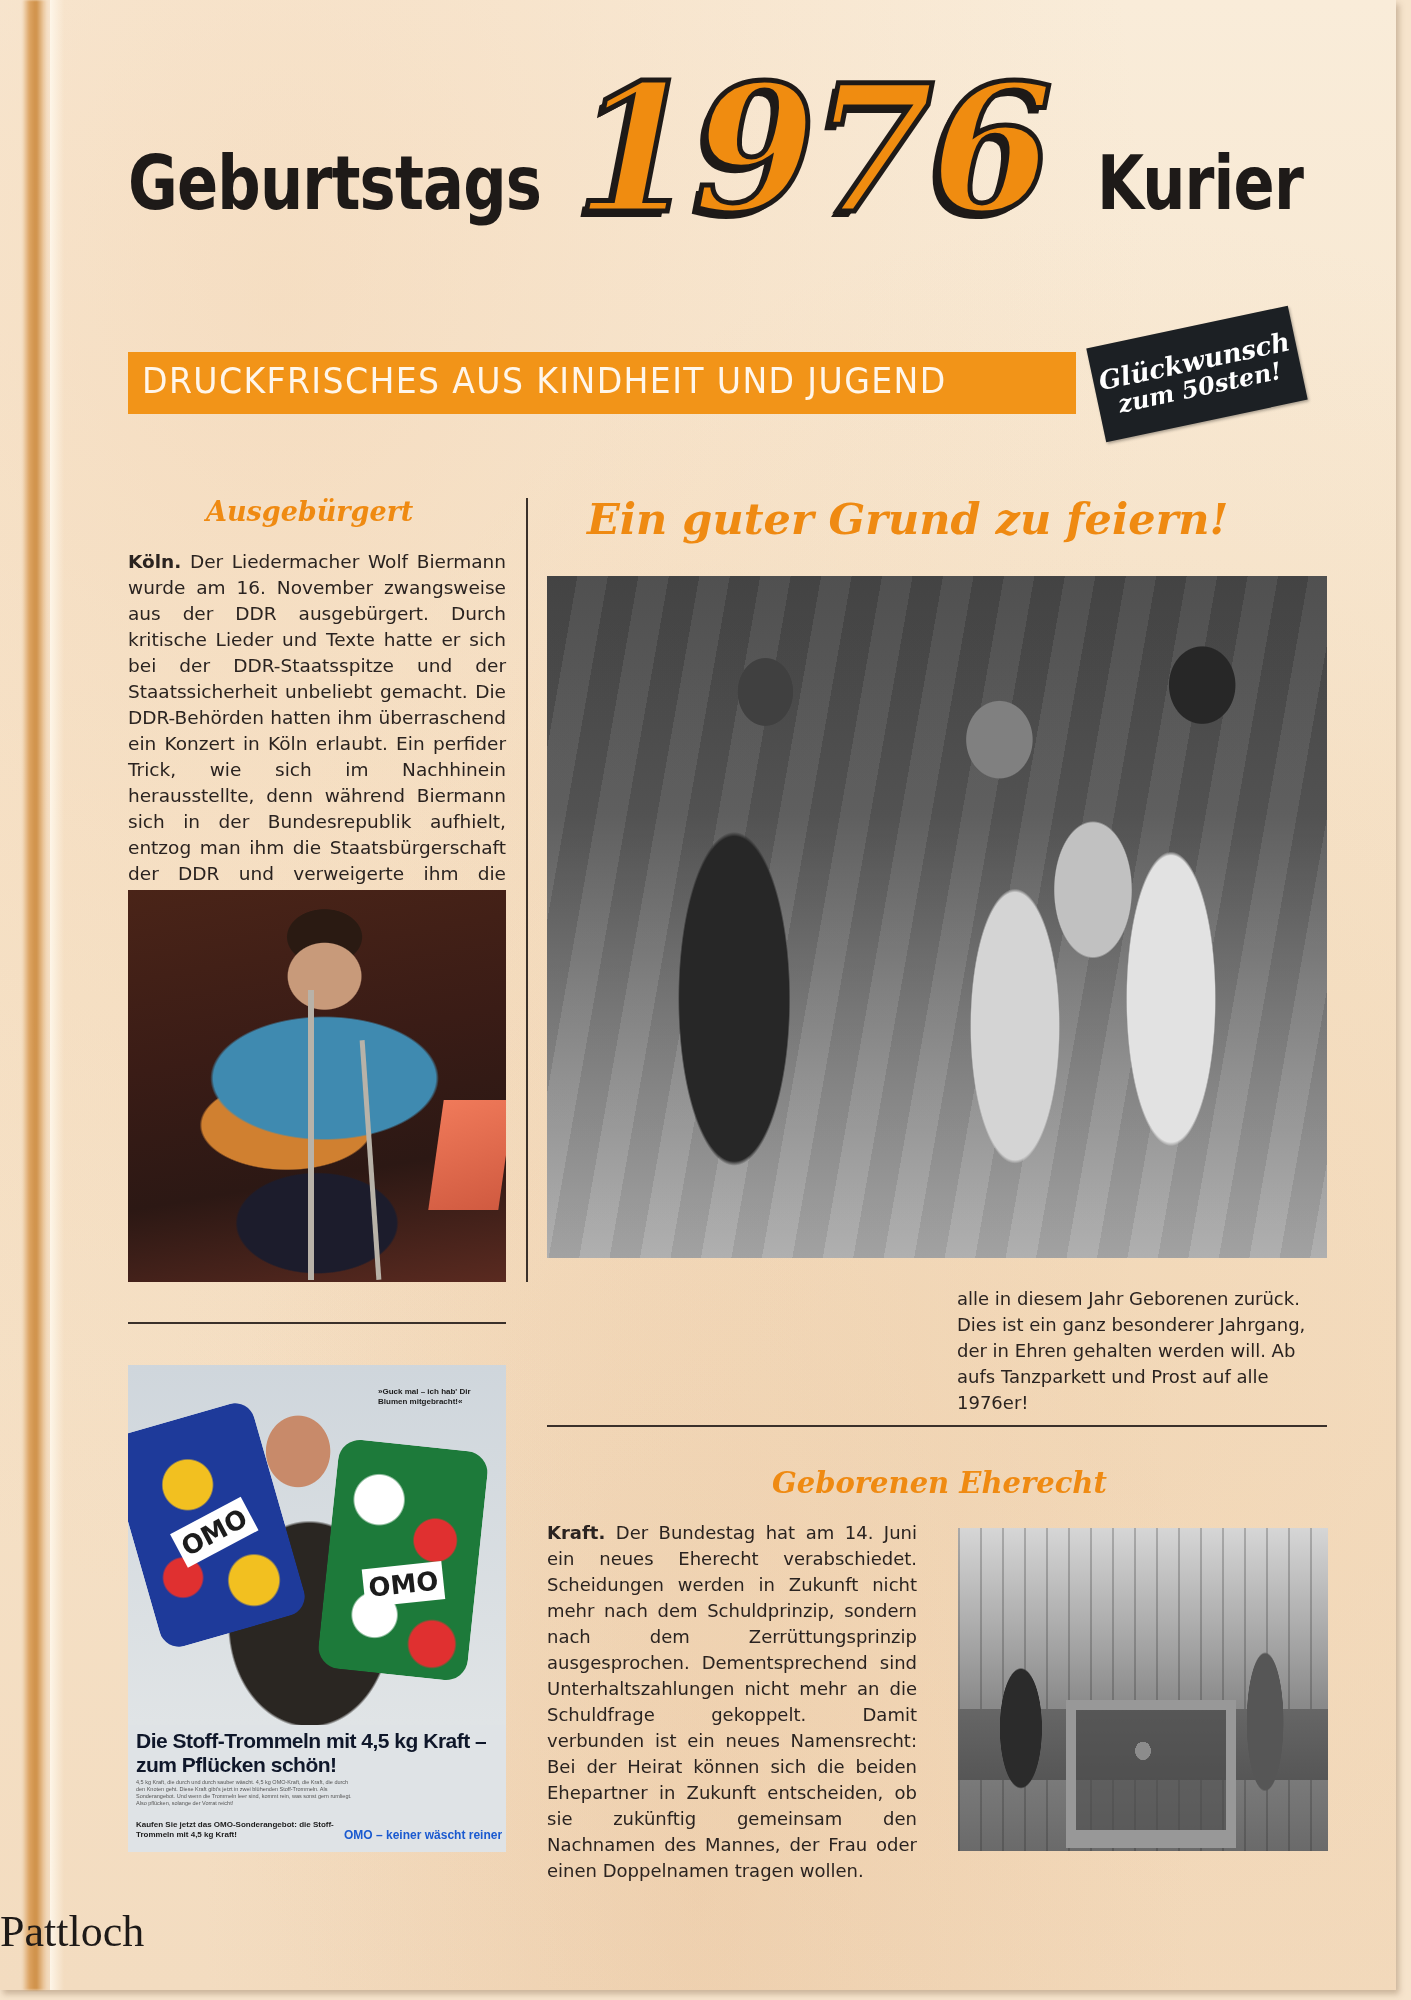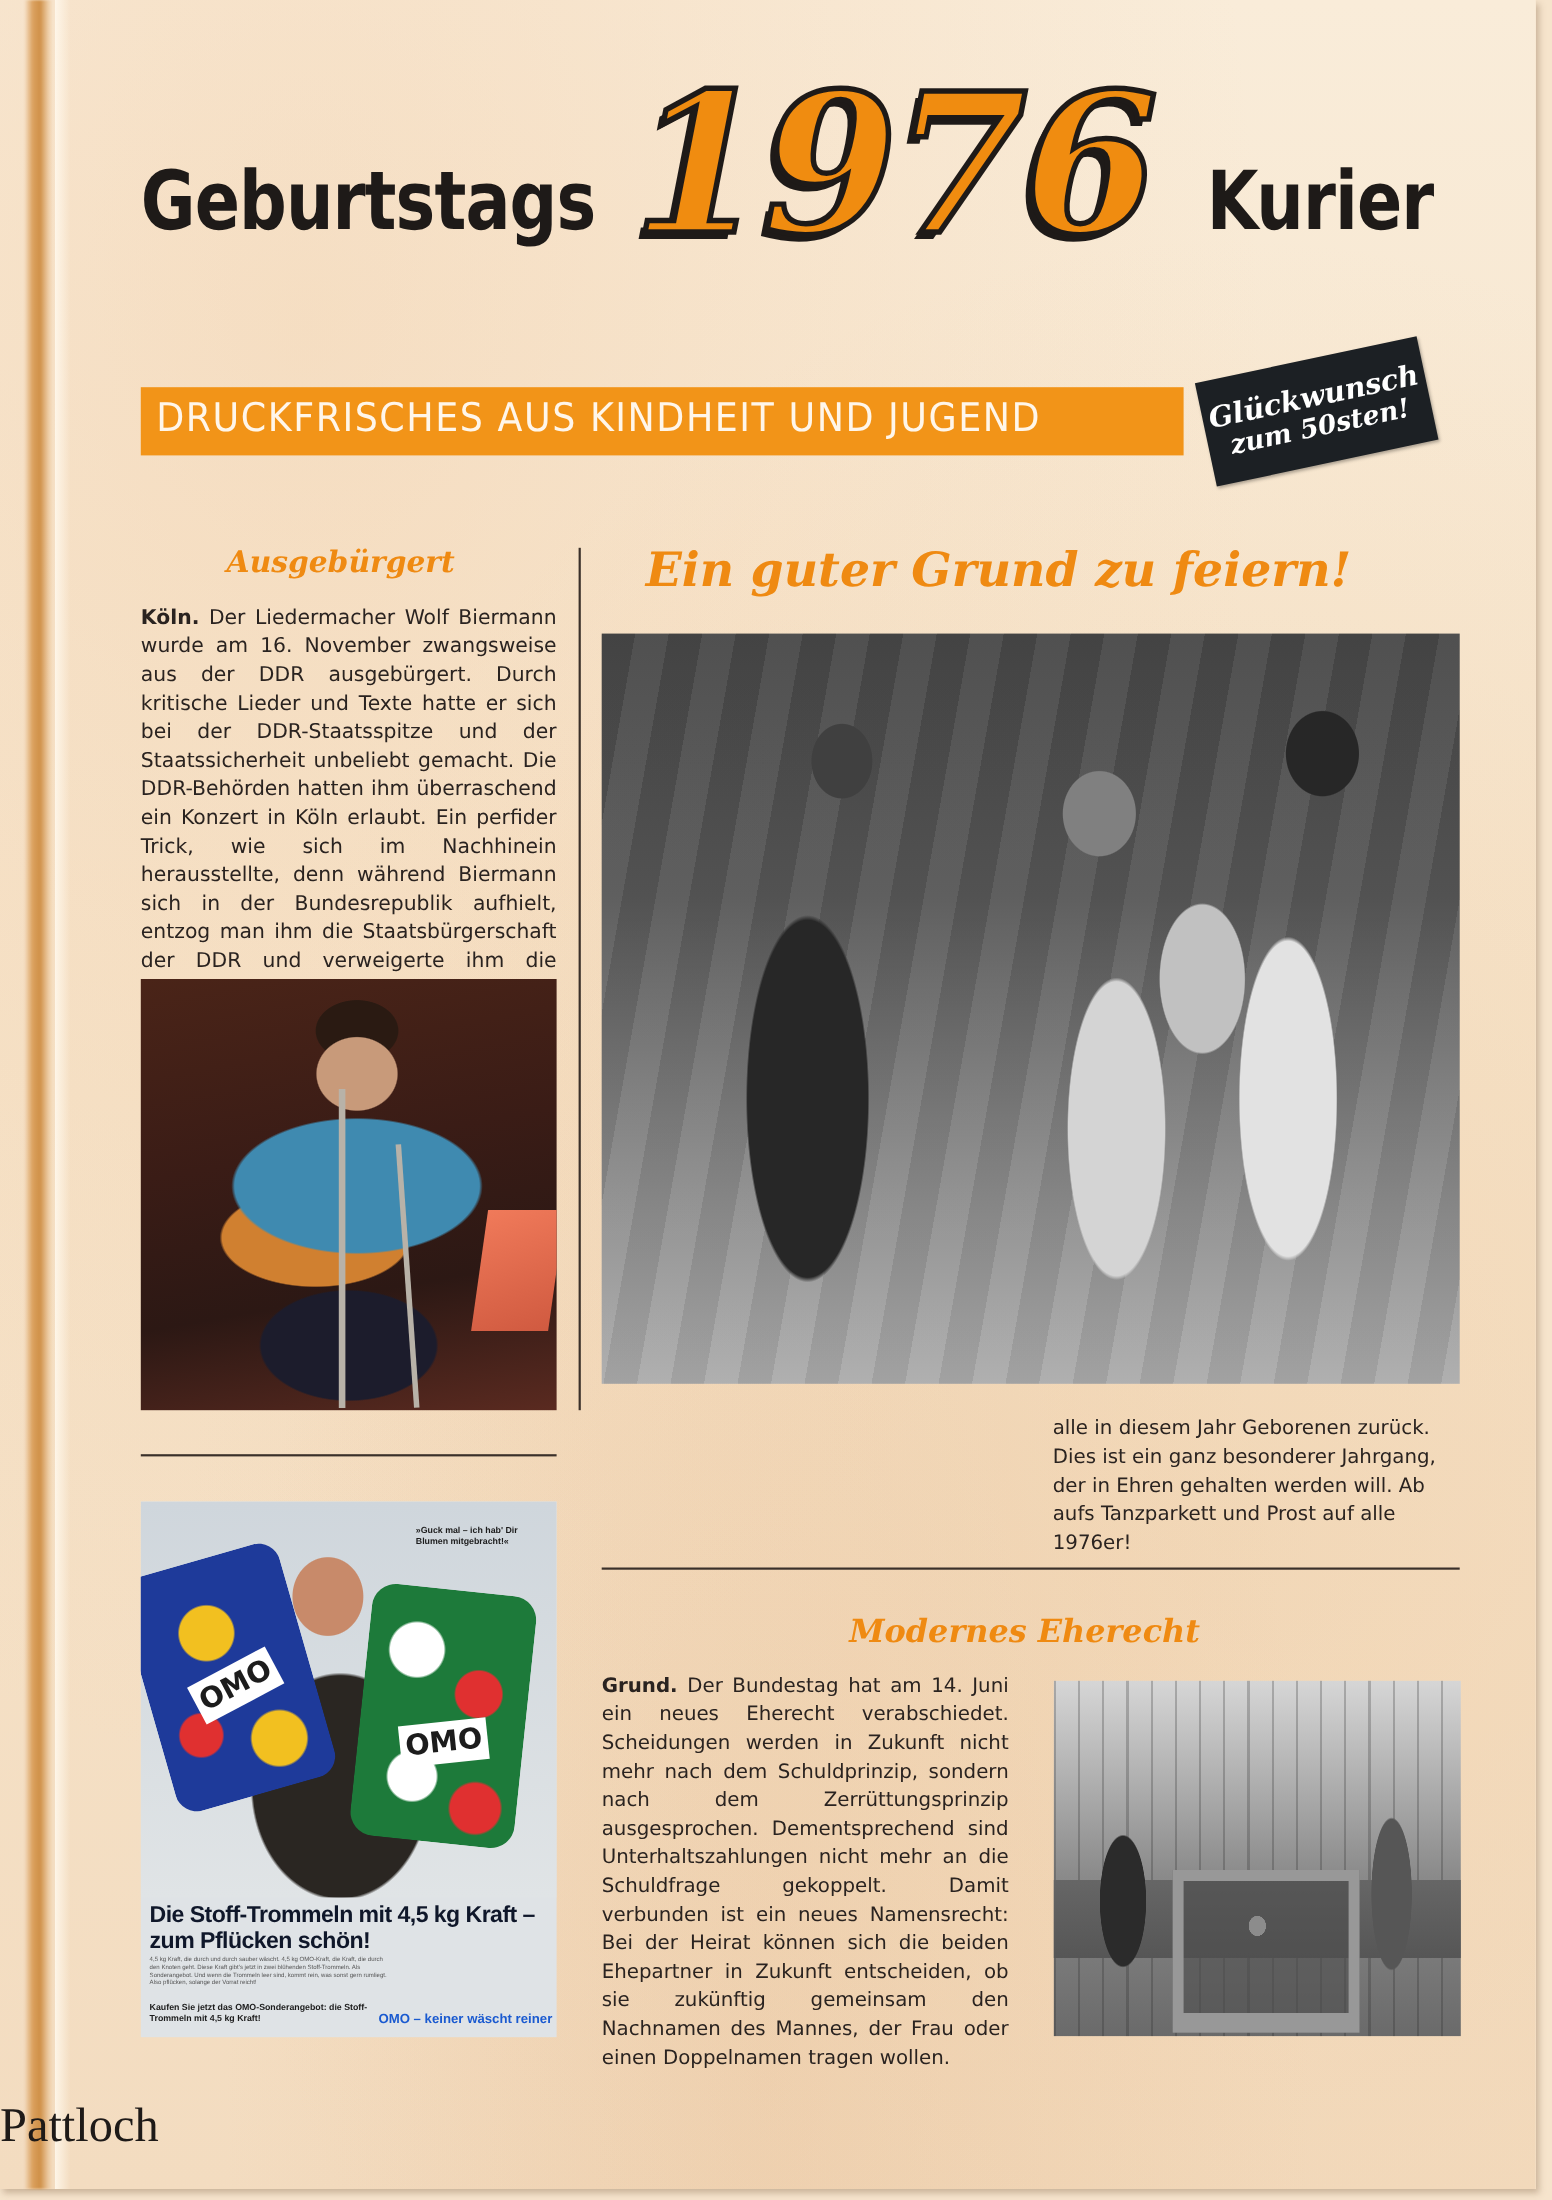--- a/index.html
+++ b/index.html
@@ -240,23 +240,23 @@
     <div class="slogan">OMO – keiner wäscht reiner</div>
   </div>
 
   <div class="section-title" style="left:587px; top:494px; font-size:43px;">Ein guter Grund zu feiern!</div>
   <div class="photo photo-dance"></div>
 
   <div class="body-text" style="left:957px; top:1286px; width:370px; font-size:18px; text-align:left;">
     <span>alle in diesem Jahr Geborenen zurück. Dies ist ein ganz besonderer Jahrgang, der in Ehren gehalten werden will. Ab aufs Tanzparkett und Prost auf alle 1976er!</span>
   </div>
 
-  <div class="section-title" style="left:772px; top:1466px; font-size:29px;">Modernes Eherecht</div>
+  <div class="section-title" style="left:772px; top:1466px; font-size:29px;">Geborenen Eherecht</div>
   <div class="body-text" style="left:547px; top:1520px; width:370px; font-size:18px;">
-    <b>Grund.</b>
+    <b>Kraft.</b>
     <span>Der Bundestag hat am 14. Juni ein neues Eherecht verabschiedet. Scheidungen werden in Zukunft nicht mehr nach dem Schuldprinzip, sondern nach dem Zerrüttungsprinzip ausgesprochen. Dementsprechend sind Unterhaltszahlungen nicht mehr an die Schuldfrage gekoppelt. Damit verbunden ist ein neues Namensrecht: Bei der Heirat können sich die beiden Ehepartner in Zukunft entscheiden, ob sie zukünftig gemeinsam den Nachnamen des Mannes, der Frau oder einen Doppelnamen tragen wollen.</span>
   </div>
   <div class="photo photo-park">
     <div class="bench"></div>
   </div>
 
   <div class="publisher">Pattloch</div>
 </div>
 
 </body></html>

